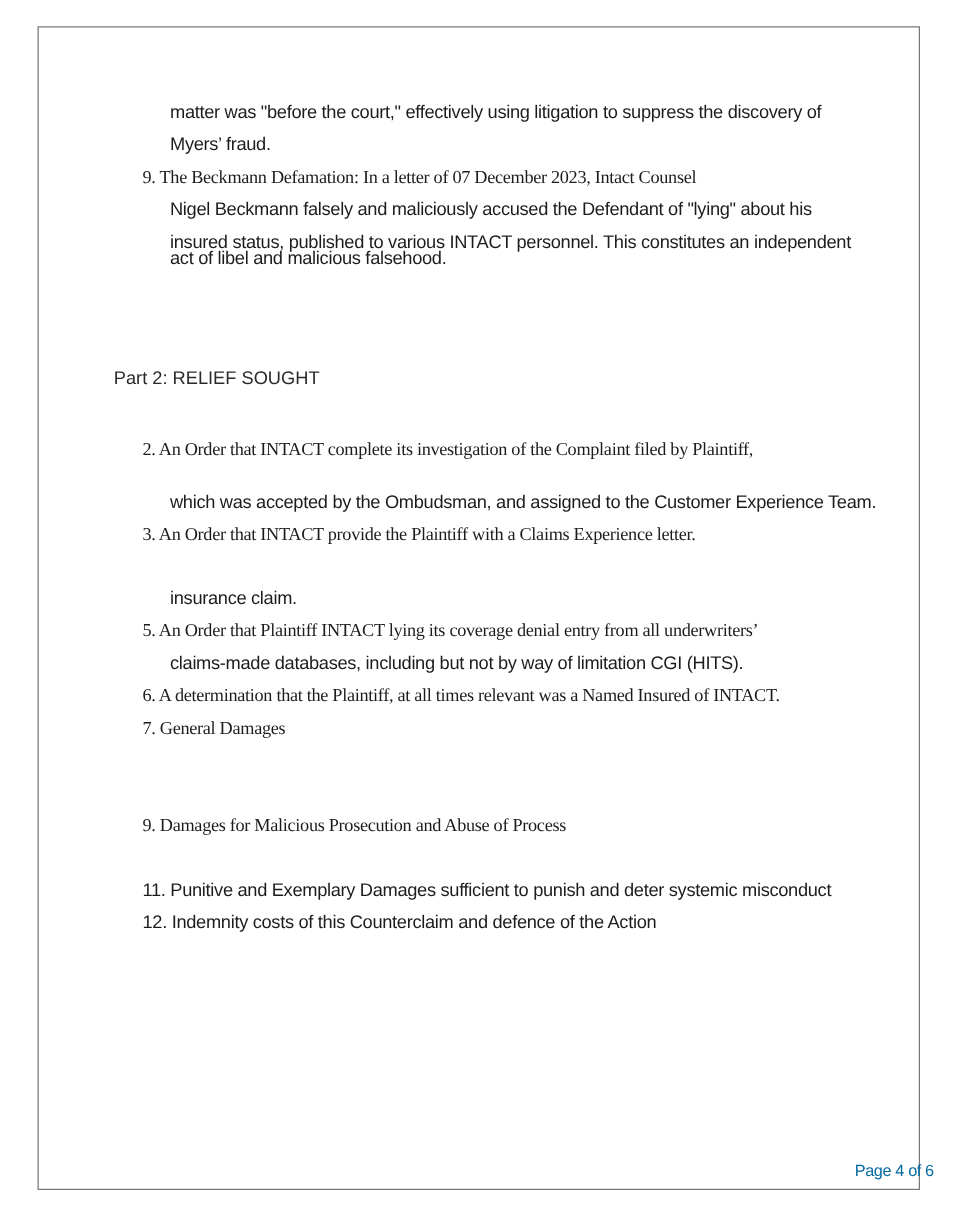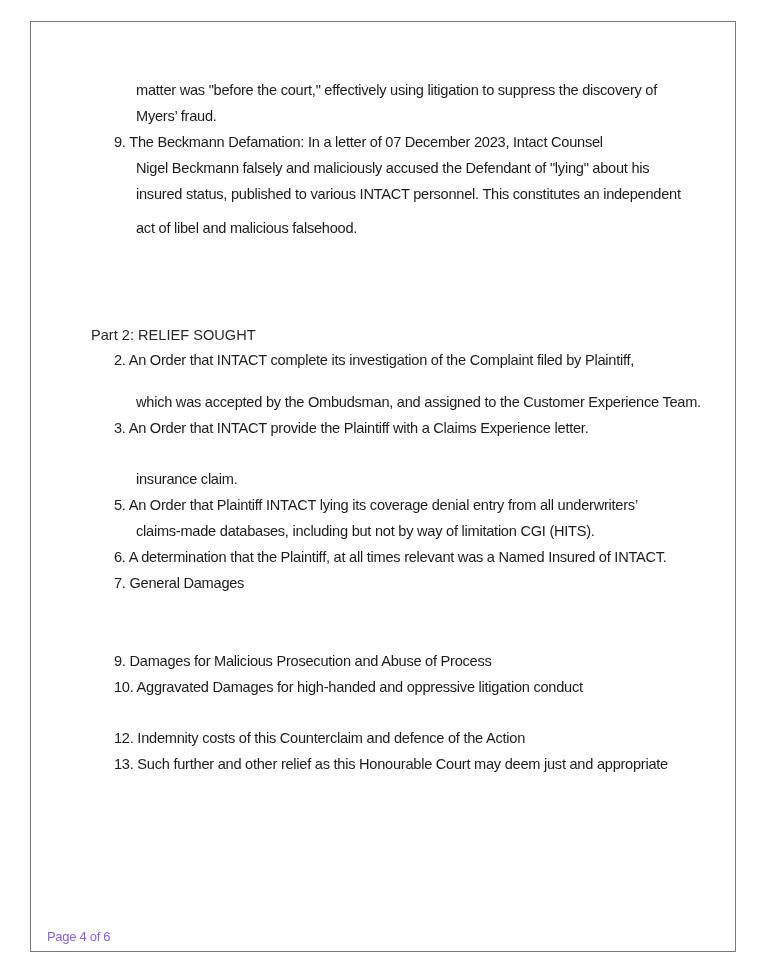--- a/index.html
+++ b/index.html
@@ -37,53 +37,52 @@
       line-height: 20px;
     }
     .heading {
       position: absolute;
       left: 60px;
       top: 273px;
       font-size: 14.6px;
       color: #2a2a2a;
       letter-spacing: 0px;
       white-space: nowrap;
-      margin-top: 32px;
     }
     .footer {
       position: absolute;
-      left: 0;
+      left: 12px;
       width: 100%;
       top: 907px;
-      text-align: left;
+      text-align: right;
       font-size: 13px;
-      color: #8b5cf6;
+      color: #0369a1;
       letter-spacing: -0.3px;
       padding-left: 16px;
       box-sizing: border-box;
     }
-    .num-x { left: 83px; }
+    .num-x { left: 83px; font-family: Liberation Serif, serif; }
     .cont-x { left: 105px; }
     .num10-x { left: 83px; }
   </style>
 </head>
 <body>
 
 <div class="page">
 
   <div class="line text cont-x" style="top:58px">matter was "before the court," effectively using litigation to suppress the discovery of</div>
   <div class="line text cont-x" style="top:84px">Myers’ fraud.</div>
 
   <div class="line text num-x" style="top:110px">
     <span>9.</span>
     <span>The Beckmann Defamation: In a letter of 07 December 2023, Intact Counsel</span>
   </div>
   <div class="line text cont-x" style="top:136px">Nigel Beckmann falsely and maliciously accused the Defendant of "lying" about his</div>
   <div class="line text cont-x" style="top:162px">insured status, published to various INTACT personnel. This constitutes an independent</div>
-  <div class="line text cont-x" style="top:196px">act of libel and malicious falsehood.</div>
+  <div class="line text cont-x" style="top:175px">act of libel and malicious falsehood.</div>
 
   <div class="heading">Part 2: RELIEF SOUGHT</div>
 
 
   <div class="line text num-x" style="top:328px">
     <span>2.</span>
     <span>An Order that INTACT complete its investigation of the Complaint filed by Plaintiff,</span>
   </div>
   <div class="line text cont-x" style="top:370px">which was accepted by the Ombudsman, and assigned to the Customer Experience Team.</div>
 
@@ -109,30 +108,26 @@
     <span>7.</span>
     <span>General Damages</span>
   </div>
 
 
   <div class="line text num-x" style="top:629px">
     <span>9.</span>
     <span>Damages for Malicious Prosecution and Abuse of Process</span>
   </div>
 
-  <div class="line text num10-x" style="top:655px">
-    <span>10.</span>
-    <span>Aggravated Damages for high-handed and oppressive litigation conduct</span>
+
+  <div class="line text num10-x" style="top:681px">
+    <span>11.</span>
+    <span>Punitive and Exemplary Damages sufficient to punish and deter systemic misconduct</span>
   </div>
-
 
   <div class="line text num10-x" style="top:706px">
     <span>12.</span>
     <span>Indemnity costs of this Counterclaim and defence of the Action</span>
   </div>
 
-  <div class="line text num10-x" style="top:732px">
-    <span>13.</span>
-    <span>Such further and other relief as this Honourable Court may deem just and appropriate</span>
-  </div>
 
   <div class="footer">Page 4 of 6</div>
 </div>
 
 </body></html>

